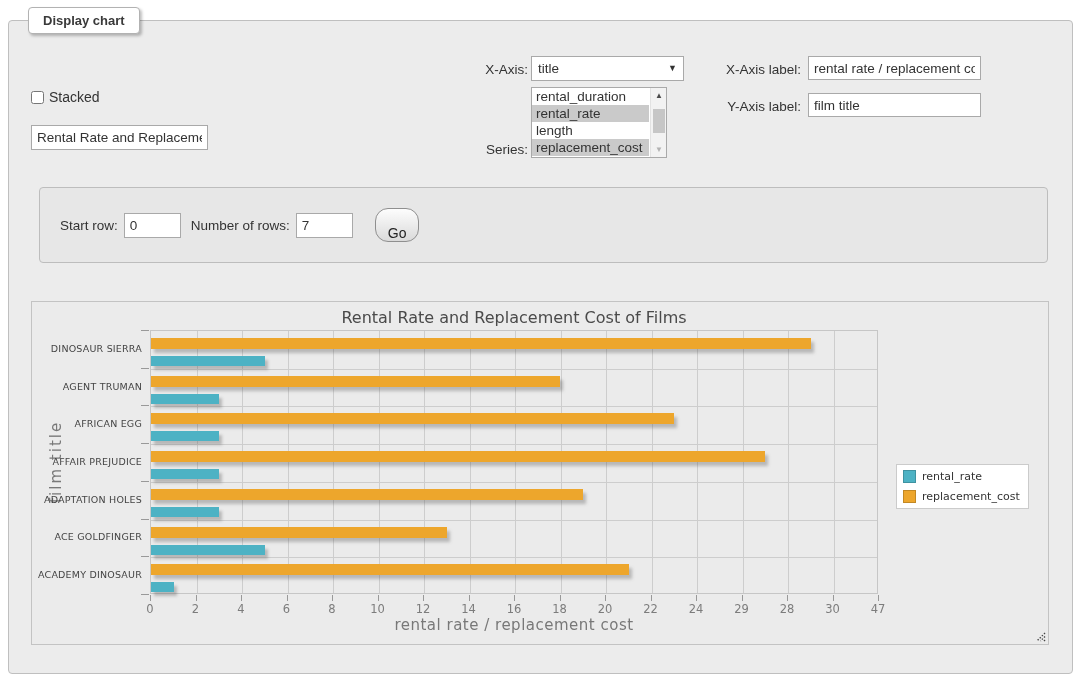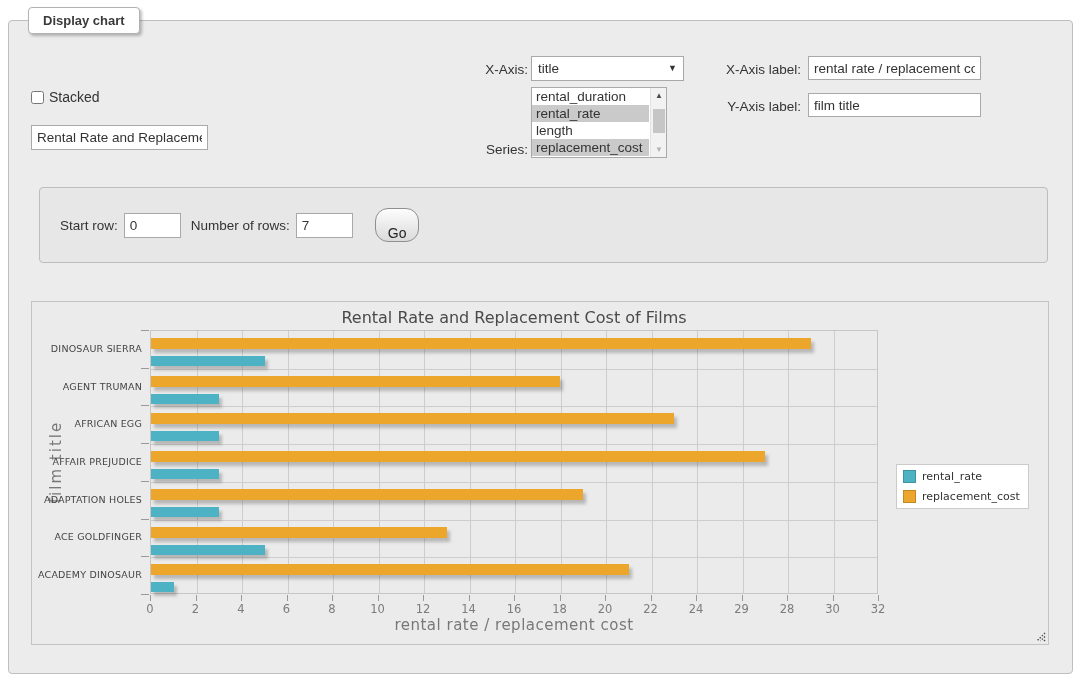--- a/index.html
+++ b/index.html
@@ -231,21 +231,21 @@
         <div class="xtick-label" style="left: 618.5px; top: 300px; text-align: right;">22</div>
         <div class="xtick" style="left: 664px; top: 293px;"></div>
         <div class="xtick-label" style="left: 664px; top: 300px;">24</div>
         <div class="xtick" style="left: 709.5px; top: 293px;"></div>
         <div class="xtick-label" style="left: 709.5px; top: 300px;">29</div>
         <div class="xtick" style="left: 755px; top: 293px;"></div>
         <div class="xtick-label" style="left: 755px; top: 300px;">28</div>
         <div class="xtick" style="left: 800.5px; top: 293px;"></div>
         <div class="xtick-label" style="left: 800.5px; top: 300px;">30</div>
         <div class="xtick" style="left: 846px; top: 293px;"></div>
-        <div class="xtick-label" style="left: 846px; top: 300px;">32</div>
+        <div class="xtick-label" style="left: 846px; top: 300px;">47</div>
         <div class="ytick" style="top: 28px;"></div>
         <div class="ytick" style="top: 65.7143px;"></div>
         <div class="ytick" style="top: 103.429px;"></div>
         <div class="ytick" style="top: 141.143px;"></div>
         <div class="ytick" style="top: 178.857px;"></div>
         <div class="ytick" style="top: 216.571px;"></div>
         <div class="ytick" style="top: 254.286px;"></div>
         <div class="ytick" style="top: 292px;"></div>
         <div class="cat-label" style="top: 40.8571px;">DINOSAUR SIERRA</div>
         <div class="cat-label" style="top: 78.5714px;">AGENT TRUMAN</div>

